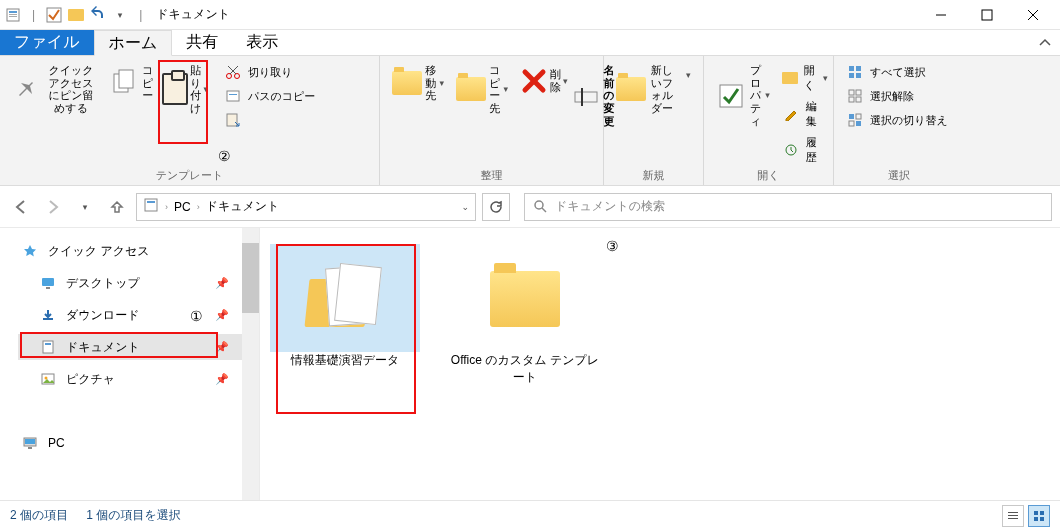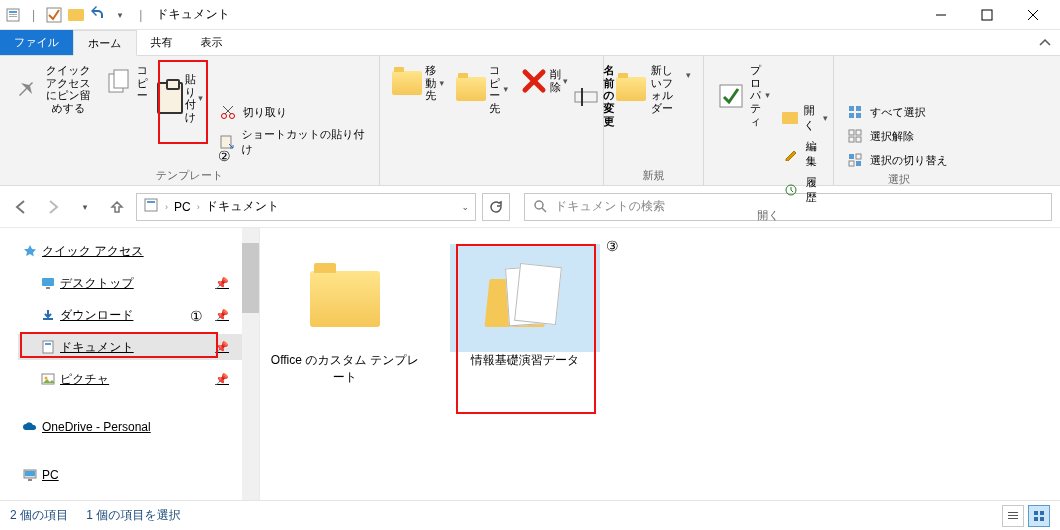--- a/index.html
+++ b/index.html
@@ -9,34 +9,34 @@
 .titlebar { height: 30px; display: flex; align-items: center; border-bottom: 1px solid #e5e5e5; padding: 0 4px; }
 .titlebar .qat { display: flex; gap: 4px; align-items: center; margin-right: 8px; }
 .titlebar .qat-icon { width: 18px; height: 18px; display: flex; align-items: center; justify-content: center; }
 .titlebar .title { font-size: 12px; color: #000; }
 .titlebar .win-controls { margin-left: auto; display: flex; gap: 0; }
 .titlebar .win-btn { width: 46px; height: 28px; display: flex; align-items: center; justify-content: center; }
 .titlebar .divider { color:#888; margin: 0 6px; }
 
 
 .tabs { height: 26px; display: flex; align-items: stretch; background:#fff; border-bottom:1px solid #dcdcdc; }
-.tab { padding: 4px 14px; font-size: 11px; display:flex; align-items:center; cursor:pointer; }
+.tab { padding: 4px 14px; font-size: 16px; display:flex; align-items:center; cursor:pointer; }
 .tab.file { background:#1976d2; color:#fff; }
 .tab.active { background:#f3f3f3; border:1px solid #dcdcdc; border-bottom:1px solid #f3f3f3; margin-bottom:-1px; }
 .tab-spacer { flex:1; }
 .tabs .caret { width:30px; display:flex; align-items:center; justify-content:center; color:#555; }
 
 
 .ribbon { height: 130px; background:#f3f3f3; display:flex; border-bottom:1px solid #dcdcdc; }
 .group { border-right:1px solid #d8d8d8; padding: 6px 10px 2px; display:flex; flex-direction:column; }
 .group-body { display:flex; gap:8px; flex:1; align-items:flex-start; }
 .group-label { text-align:center; font-size:11px; color:#666; padding-top:2px; }
 .big-btn { width:56px; display:flex; align-items:center; gap:2px; font-size:11px; text-align:center; line-height:1.15; cursor:pointer; padding:2px; }
 .big-btn .ic { width:34px; height:34px; display:flex; align-items:center; justify-content:center; }
-.small-list { display:flex; flex-direction:column; gap:4px;margin-top:40px; }
+.small-list { display:flex; flex-direction:column; gap:4px; }
 .small-item { display:flex; align-items:center; gap:6px; font-size:11px; cursor:pointer; padding:1px 2px; }
 .small-item .ic { width:18px; height:18px; display:flex; align-items:center; justify-content:center; }
 
 
 .folder-shape { width:30px; height:24px; background:linear-gradient(#ffe48a,#f5c757); border-radius:2px; position:relative; }
 .folder-shape::before { content:""; position:absolute; top:-4px; left:2px; width:10px; height:5px; background:#f5c757; border-radius:1px 1px 0 0;}
 .folder-small { width:16px; height:12px; background:#f5c757; border-radius:1px;}
 .redX svg line { stroke:#d21; stroke-width:5; stroke-linecap:round;}
 .check svg polyline { stroke:#2a7a2a; stroke-width:3; fill:none;}
 .clipboard { width:26px; height:32px; border:2px solid #333; border-radius:2px; background:#f8f0e0; position:relative;}
@@ -55,21 +55,21 @@
 .refresh-btn { width:28px; height:28px; border:1px solid #c8c8c8; display:flex; align-items:center; justify-content:center; color:#555; margin-left:0px; }
 .search { flex:1; height:28px; border:1px solid #c8c8c8; display:flex; align-items:center; padding:0 8px; margin-left:8px; color:#888; }
 .search .ic { width:16px; height:16px; margin-right:6px; }
 
 
 .content { display:flex; height: 272px; position:relative;}
 .sidebar { width:260px; border-right:1px solid #eaeaea; padding:10px 0; position:relative; }
 .sidebar .scrolltrack { position:absolute; right:0; top:0; bottom:0; width:17px; background:#f0f0f0; }
 .sidebar .scrollthumb { position:absolute; right:0; top:15px; width:17px; height:70px; background:#c8c8c8; }
 .tree { padding: 0 4px 0 18px; display:flex; flex-direction:column; gap:6px; }
-.tree-item { display:flex; align-items:center; gap:4px; height:26px; padding: 0 4px; cursor:pointer; position:relative;text-decoration:underline;}
+.tree-item { display:flex; align-items:center; gap:10px; height:26px; padding: 0 4px; cursor:pointer; position:relative;}
 .tree-item .pin { margin-left:auto; color:#888; font-size:11px; margin-right:22px;}
 .tree-item.indent { padding-left: 22px; text-align: center; }
 .tree-item.selected { background:#e5e5e5; }
 .tree-sep { height:10px; }
 .tree-icon { width:16px; height:16px; display:flex; align-items:center; justify-content:center; }
 
 .files { flex:1; padding: 16px 10px; display:flex; gap:30px; align-items:flex-start; }
 .file-tile { width:150px; text-align:center; font-size:12px; cursor:pointer; }
 .file-tile .thumb { width:100px; height:86px; margin: 0 auto 6px; display:flex; align-items:center; justify-content:center;}
 .file-tile.selected .thumb-wrap { background:#cde6f7; }
@@ -166,21 +166,21 @@
       </div>
       <div class="big-btn" style="width:44px;">
         <span class="ic">
             <svg width="30" height="30">
               <rect x="4" y="6" width="14" height="18" fill="#fff" stroke="#888"></rect>
               <rect x="9" y="2" width="14" height="18" fill="#fff" stroke="#888"></rect>
             </svg>
           </span>
         <span>コピー</span>
       </div>
-      <div class="big-btn" style="width:50px;margin-top:9px;">
+      <div class="big-btn" style="width:50px;">
         <span class="ic">
             <span class="clipboard"></span>
           </span>
         <span>貼り付け</span>
         <span class="dropdown-caret">▾</span>
       </div>
       <div class="small-list" style="margin-left:4px;">
         <div class="small-item">
           <span class="ic">
               <svg width="16" height="16">
@@ -188,25 +188,33 @@
                 <circle cx="12" cy="12" r="2.5" fill="none" stroke="#d00"></circle>
                 <line x1="5" y1="10" x2="13" y2="2" stroke="#555"></line>
                 <line x1="11" y1="10" x2="3" y2="2" stroke="#555"></line>
               </svg>
             </span>
           <span>切り取り</span>
         </div>
         <div class="small-item">
           <span class="ic">
               <svg width="16" height="16">
+                <rect x="2" y="3" width="12" height="10" fill="#fff" stroke="#888"></rect>
+                <rect x="4" y="6" width="8" height="1" fill="#5a9bd4"></rect>
+              </svg>
+            </span>
+          <span>パスのコピー</span>
+        </div>
+        <div class="small-item">
+          <span class="ic">
+              <svg width="16" height="16">
                 <rect x="2" y="2" width="10" height="12" fill="#f8f0e0" stroke="#888"></rect>
                 <path d="M10 10l4 4M14 11v3h-3" fill="none" stroke="#2a6db0"></path>
               </svg>
             </span>
-          <span>ショートカットの貼り付け</span>
         </div>
       </div>
     </div>
     <div class="group-label">テンプレート</div>
   </div>
 
   <div class="group" style="width:224px;">
     <div class="group-body">
       <div class="big-btn">
         <span class="ic">
@@ -235,20 +243,21 @@
       <div class="big-btn" style="width:48px;font-weight:bold;">
         <span class="ic">
             <svg width="28" height="28">
               <rect x="3" y="10" width="22" height="10" fill="none" stroke="#888"></rect>
               <line x1="10" y1="6" x2="10" y2="24" stroke="#333" stroke-width="2"></line>
             </svg>
           </span>
         <span>名前の変更</span>
       </div>
     </div>
+    <div class="group-label">整理</div>
   </div>
 
   <div class="group" style="width:100px;">
     <div class="group-body">
       <div class="big-btn" style="width:64px;">
         <span class="ic">
             <span class="folder-shape"></span>
           </span>
         <span>新しいフォルダー</span>
       </div>
@@ -435,69 +444,61 @@
             <svg width="14" height="14">
               <rect x="1" y="2" width="12" height="10" fill="#fff" stroke="#888"></rect>
               <circle cx="5" cy="6" r="1.5" fill="#f5a623"></circle>
               <path d="M2 11l4-4 3 3 2-2 2 2v1H2z" fill="#7cb342"></path>
             </svg>
           </span>
         <span>ピクチャ</span>
         <span class="pin">📌</span>
       </div>
       <div class="tree-sep"></div>
-      <div class="tree-item">
-        <span class="tree-icon">
-            <svg width="16" height="12">
-              <path d="M4 9a3 3 0 0 1 0-6 4 4 0 0 1 7 1 2.5 2.5 0 0 1 1 5H4z" fill="#0a64a4"></path>
-            </svg>
-          </span>
-        <span>OneDrive - Personal</span>
-      </div>
       <div class="tree-sep"></div>
       <div class="tree-item">
         <span class="tree-icon">
             <svg width="14" height="14">
               <rect x="1" y="2" width="12" height="8" fill="#ddd" stroke="#888"></rect>
               <rect x="2" y="3" width="10" height="5" fill="#4aa3df"></rect>
               <rect x="5" y="11" width="4" height="2" fill="#888"></rect>
             </svg>
           </span>
         <span>PC</span>
       </div>
     </div>
     <div class="scrolltrack"></div>
     <div class="scrollthumb"></div>
 
     <div class="annot-num" style="left:190px; top:80px;">①</div>
     <div class="annot-box" style="left:20px; top:104px; width:198px; height:26px;"></div>
   </div>
 
   <div class="files">
-    <div class="file-tile">
-      <div class="thumb-wrap">
-          <div class="thumb">
-            <div class="folder-big"></div>
-          </div>
-        </div>
-      <div>Office のカスタム テンプレート</div>
-    </div>
     <div class="file-tile selected" style="position:relative;">
       <div class="thumb-wrap">
           <div class="thumb">
             <div class="folder-open">
               <div class="back"></div>
               <div class="paper2"></div>
               <div class="paper"></div>
             </div>
           </div>
         </div>
       <div>情報基礎演習データ</div>
       <div class="annot-box" style="left:6px; top:0; width:140px; height:170px;"></div>
     </div>
+    <div class="file-tile">
+      <div class="thumb-wrap">
+          <div class="thumb">
+            <div class="folder-big"></div>
+          </div>
+        </div>
+      <div>Office のカスタム テンプレート</div>
+    </div>
     <div class="annot-num" style="position:relative; left:-24px; top:-6px;">③</div>
   </div>
 </div>
 
 <div class="status">
   <span>2 個の項目</span>
   <span>1 個の項目を選択</span>
   <div class="views">
     <div class="view-btn">
         <svg width="12" height="12">

